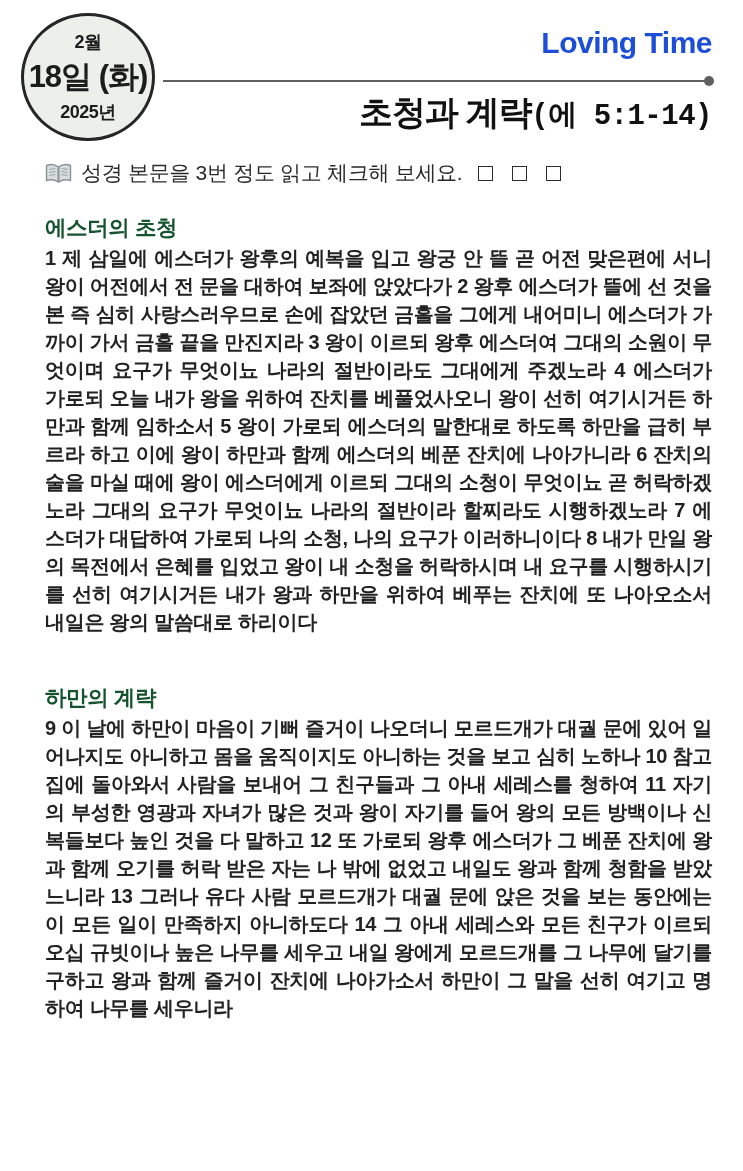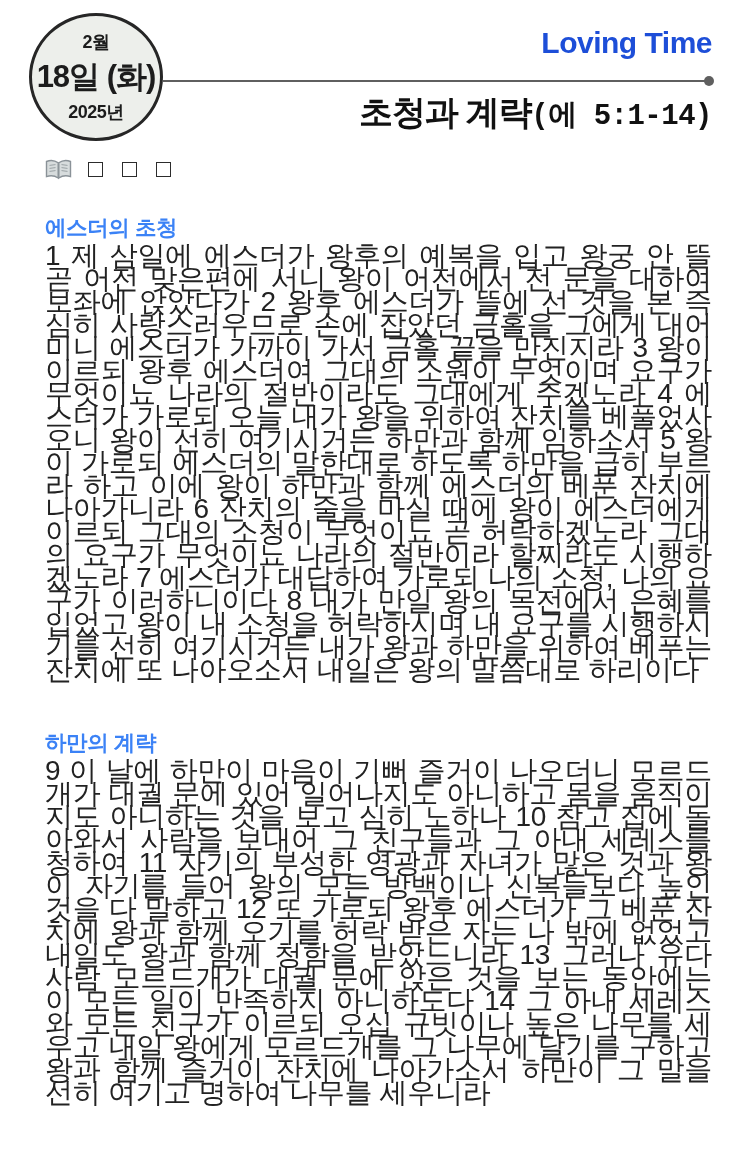--- a/index.html
+++ b/index.html
@@ -7,21 +7,21 @@
     position:relative;
     width:743px;height:1171px;
     background:#ffffff;
     font-family:"Liberation Sans","DejaVu Sans",sans-serif;
     color:#1c1c1c;
     overflow:hidden;
   }
 
   
   .badge{
-    position:absolute;left:29px;top:13px;
+    position:absolute;left:21px;top:13px;
     width:134px;height:128px;box-sizing:border-box;
     background:#edefeb;border:3px solid #262626;border-radius:50%;
     display:flex;flex-direction:column;align-items:center;justify-content:center;
     gap:2px;
   }
   .badge .month,.badge .year{font-size:18px;font-weight:700;letter-spacing:-0.5px;}
   .badge .day{font-size:31px;font-weight:700;letter-spacing:-1px;}
 
   .rule{
     position:absolute;left:163px;top:80px;right:31px;height:2px;background:#5f5f5f;
@@ -46,25 +46,25 @@
     display:flex;align-items:center;gap:9px;
     font-size:21px;color:#2a2a2a;letter-spacing:-0.3px;
   }
   .book-icon{display:inline-flex;align-items:center;}
   .boxes{display:flex;gap:19px;margin-left:7px;}
   .box{width:13px;height:13px;border:1.5px solid #2c2c2c;background:#fff;display:inline-block;}
 
   
   .content{position:absolute;top:213px;left:45px;width:667px;}
   .section h2{
-    margin:0;font-size:21.5px;line-height:31px;font-weight:800;color:#3b82f6;letter-spacing:-0.4px;
+    margin:0;font-size:21.5px;line-height:31px;font-weight:800;color:#14532d;letter-spacing:-0.4px;
   }
   .section p{
-    margin:0;font-size:28px;line-height:23px;color:#222;
-    text-align:justify;word-break:break-all;letter-spacing:-0.3px;
+    margin:0;font-size:20px;line-height:28px;color:#222;
+    text-align:justify;word-break:break-all;letter-spacing:-0.3px;font-weight:bold;
   }
   .section + .section{margin-top:47px;}
 
   
   .footer{
     position:absolute;left:45px;bottom:15px;
     display:flex;align-items:baseline;gap:15px;
     font-size:17px;color:#666;letter-spacing:0;
   }
 </style>
@@ -95,20 +95,21 @@
         <path d="M1.5 2.5 C5.5 0.8 10 1.5 13.2 3.8 L13.2 19 C10 16.8 5.5 16.2 1.5 17.6 Z" fill="#d7dcdd" stroke="#8a9298" stroke-width="1.4"></path>
         <path d="M25.5 2.5 C21.5 0.8 17 1.5 13.8 3.8 L13.8 19 C17 16.8 21.5 16.2 25.5 17.6 Z" fill="#d7dcdd" stroke="#8a9298" stroke-width="1.4"></path>
         <line x1="4.5" y1="6.4" x2="10.5" y2="5.6" stroke="#9aa2a5" stroke-width="1"></line>
         <line x1="4.5" y1="9.4" x2="10.5" y2="8.6" stroke="#9aa2a5" stroke-width="1"></line>
         <line x1="4.5" y1="12.4" x2="10.5" y2="11.6" stroke="#9aa2a5" stroke-width="1"></line>
         <line x1="16.5" y1="5.6" x2="22.5" y2="6.4" stroke="#9aa2a5" stroke-width="1"></line>
         <line x1="16.5" y1="8.6" x2="22.5" y2="9.4" stroke="#9aa2a5" stroke-width="1"></line>
         <line x1="16.5" y1="11.6" x2="22.5" y2="12.4" stroke="#9aa2a5" stroke-width="1"></line>
       </svg>
     </span>
+    <span>성경 본문을 3번 정도 읽고 체크해 보세요.</span>
     <span class="boxes">
       <span class="box"></span>
       <span class="box"></span>
       <span class="box"></span>
     </span>
   </div>
 
   <div class="content">
     <div class="section">
       <h2>에스더의 초청</h2>

